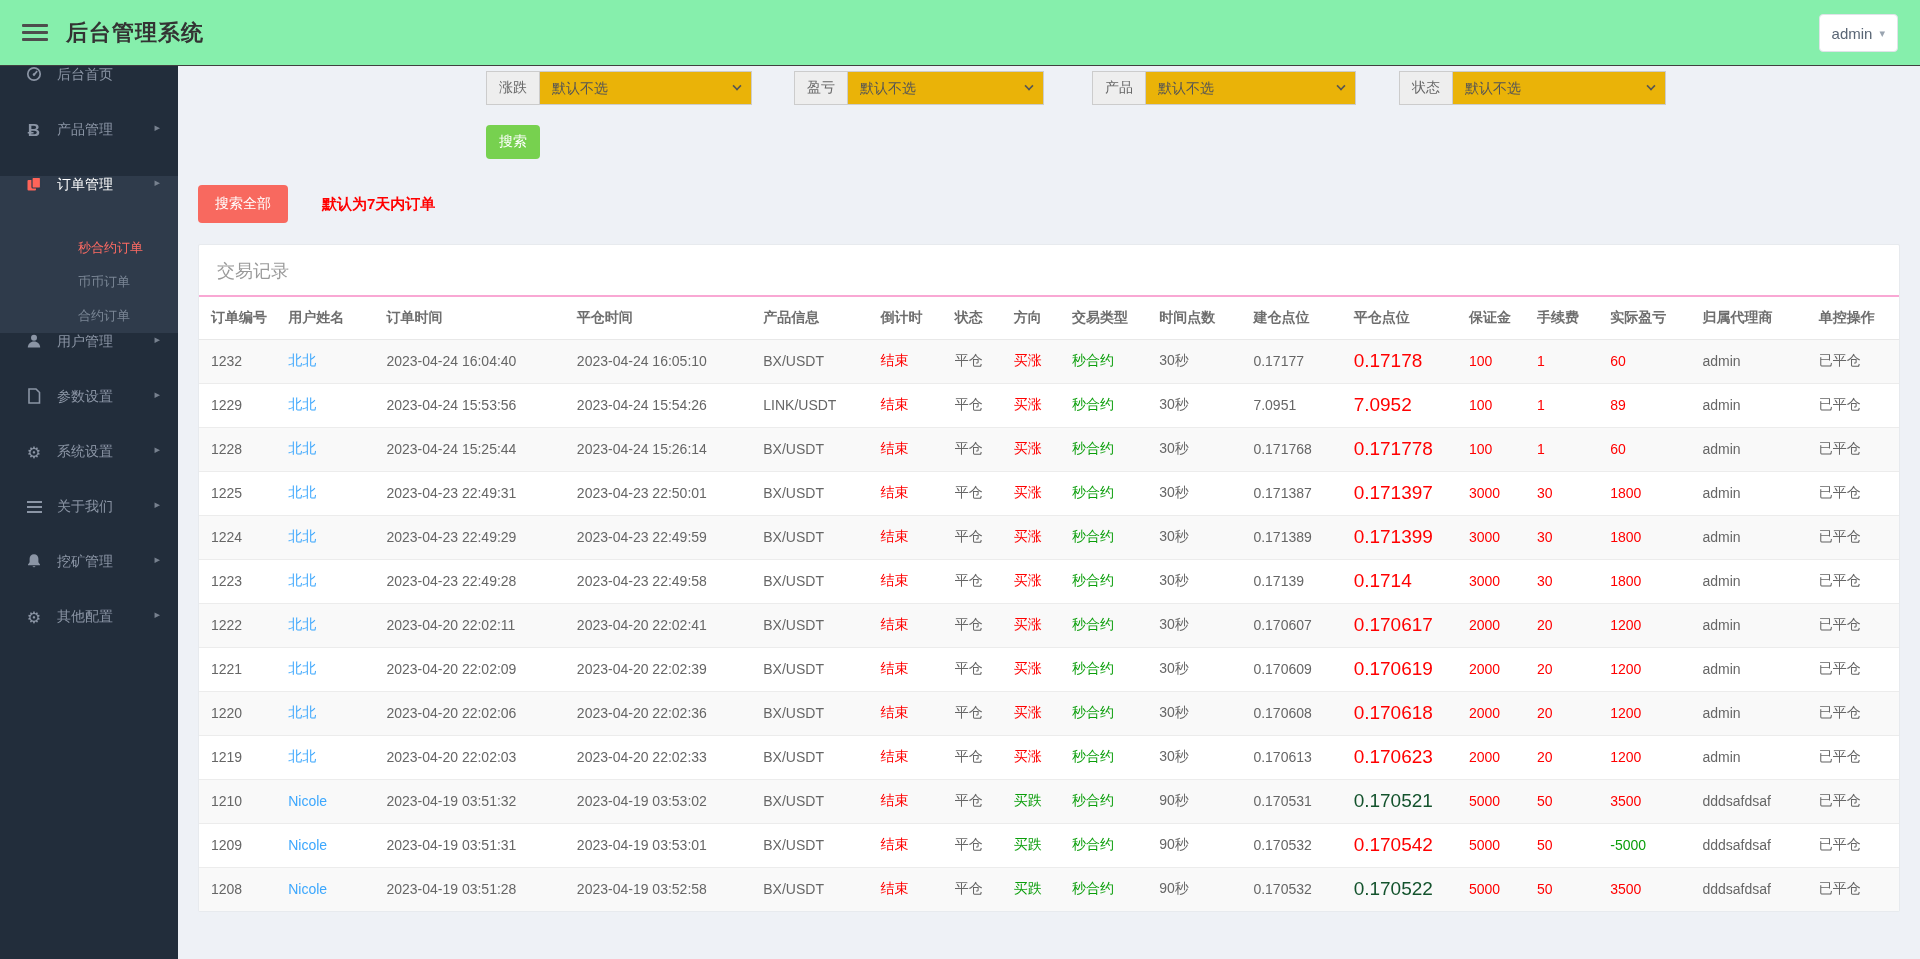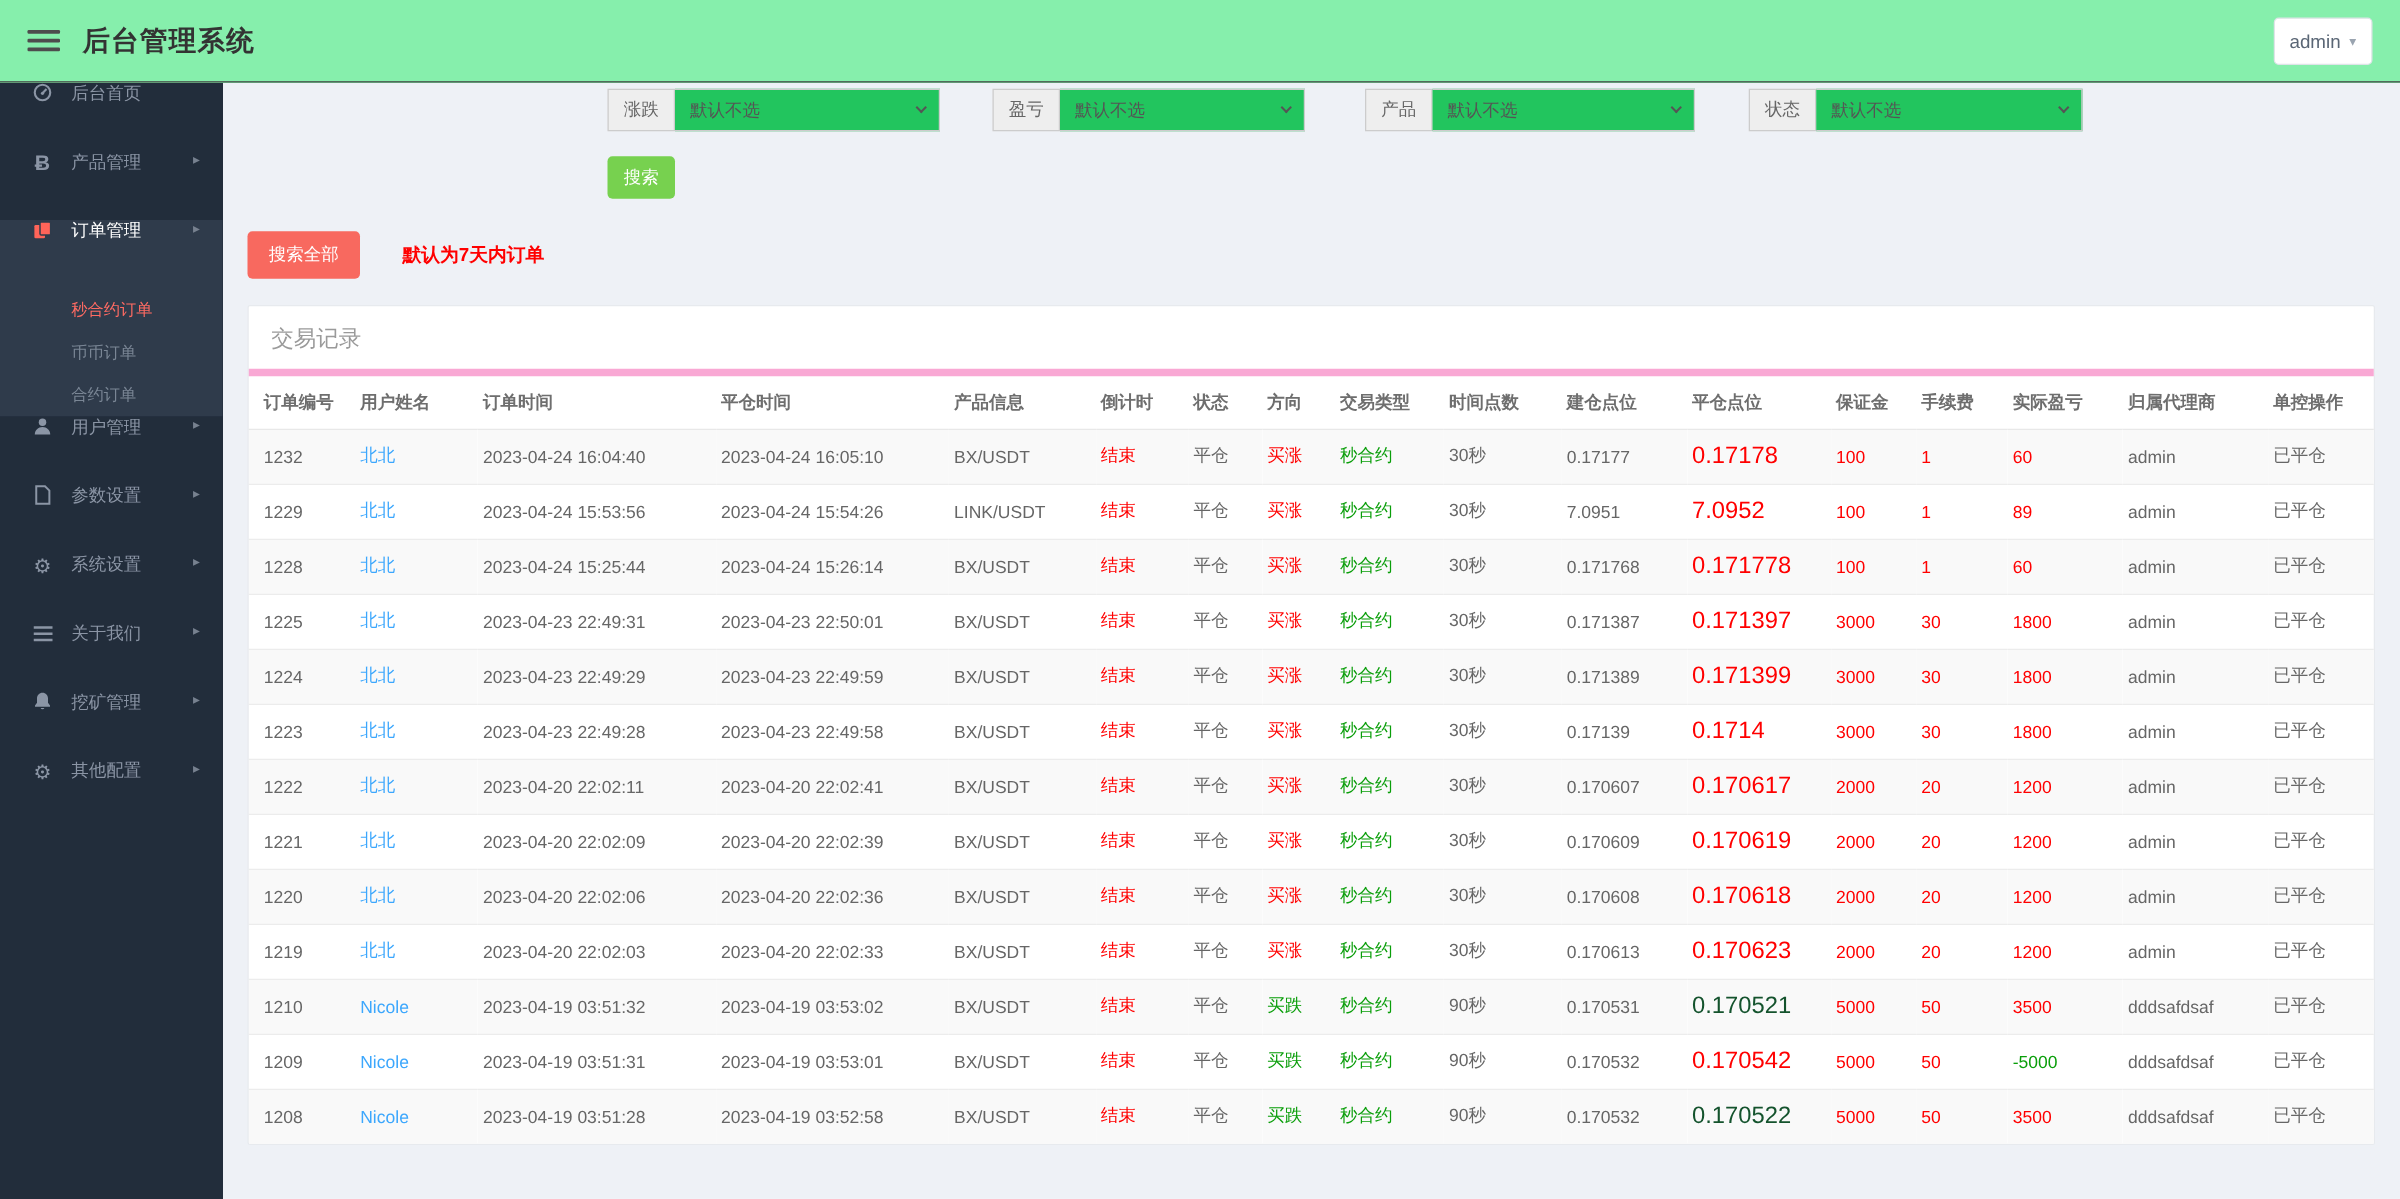--- a/index.html
+++ b/index.html
@@ -19,60 +19,60 @@
 
   
   .sidebar { position:fixed; top:66px; left:0; bottom:0; width:178px; background:#222d3b; z-index:15; }
   .side-item { height:55px; display:flex; align-items:flex-start; color:#8b95a5; cursor:pointer;
     padding:0 18px 0 24px; position:relative; font-size:14px; }
   .side-item .icon { width:20px; margin-right:13px; display:inline-flex; justify-content:center;
     align-items:center; font-size:15px; }
   .side-item .chev { position:absolute; right:18px; font-size:11px; color:#77818f; }
   .side-group { background:#2f3b4b; }
   .side-group .side-item.parent { color:#fff; }
-  .side-sub { height:34px; display:flex; align-items:center; padding-left:57px; color:#79class8;
+  .side-sub { height:34px; display:flex; align-items:center; padding-left:78px; color:#79class8;
     color:#7a8695; font-size:13px; cursor:pointer; }
   .side-sub.active { color:#ff6b63; }
   .icon-red { color:#ff6459 !important; }
   .bars i { display:block; width:15px; height:2px; background:currentColor; margin:3px 0; }
   .bitcoin-glyph { font-weight:700; font-size:17px; }
 
   
   .content { margin-left:178px; padding:17px 20px 0 20px; }
 
   .filter-row { display:flex; align-items:flex-start; margin-left:288px; margin-bottom:20px; }
   .igroup { display:inline-flex; align-items:stretch; height:34px; }
   .igroup .ilabel { background:#eee; border:1px solid #ccc; color:#666; display:flex;
     align-items:center; padding:0 12px; white-space:nowrap; }
   .igroup input { border:1px solid #ccc; border-left:none; padding:0 10px; font-size:14px;
     color:#444; outline:none; background:#fff; font-family:inherit; }
   .igroup input::placeholder { color:#b0b0b0; }
   select.native { height:34px; border:1px solid #6e6e6e; border-radius:3px; background:#fff;
     font-size:14px; color:#111; padding:0 4px; margin-right:2px; font-family:inherit; }
   .selwrap { position:relative; display:inline-block; height:34px; }
   .selwrap select { appearance:none; -webkit-appearance:none; width:100%; height:34px;
-    border:1px solid #ccc; border-left:none; background:#22c55e; color:#555; font-size:14px;
+    border:1px solid #ccc; border-left:none; background:#eab308; color:#555; font-size:14px;
     padding:0 26px 0 12px; outline:none; font-family:inherit; }
   .selwrap .chevd { position:absolute; right:11px; top:11px; width:8px; height:8px;
     border-right:2px solid #555; border-bottom:2px solid #555; transform:rotate(45deg) scale(.8);
     pointer-events:none; }
   .sep-label { background:#eee; border:1px solid #ccc; color:#666; display:flex; align-items:center;
     padding:0 9px; height:34px; margin:0 8px; }
 
   .btn-search { margin-left:288px; background:#77d14f; color:#fff; border:none; border-radius:4px;
     height:34px; padding:0 13px; font-size:14px; cursor:pointer; font-family:inherit;text-align:right; }
   .allrow { display:flex; align-items:center; margin-top:26px; }
   .btn-search-all { background:#f8695f; color:#fff; border:none; border-radius:4px; height:38px;
     padding:0 17px; font-size:14px; cursor:pointer; font-family:inherit; }
   .hint { color:#ff0000; font-weight:700; font-size:15px; margin-left:34px; }
 
   
   .card { margin-top:21px; background:#fff; border:1px solid #e7eaee; border-radius:2px; }
   .card-title { color:#9a9a9a; font-size:18px; padding:14px 18px 12px 18px;
-    border-bottom:6px solid #f9a8d4; }
+    border-bottom:2px solid #f9a8d4; }
   table { border-collapse:collapse; table-layout:fixed; width:100%; }
   th { text-align:left; font-size:14px; color:#6e6e6e; font-weight:700; height:42px;
     border-bottom:1px solid #e8e8e8; padding:0 4px; }
   td { height:44px; font-size:14px; color:#666; padding:0 4px; overflow:hidden;
     white-space:nowrap; text-overflow:ellipsis; }
   tbody tr + tr td { border-top:1px solid #ececec; }
   tbody tr:nth-child(odd) { background:#f9f9f9; }
   th:first-child, td:first-child { padding-left:12px; }
   .c-red { color:#ff0000; }
   .c-green { color:#0a9e0a; }

